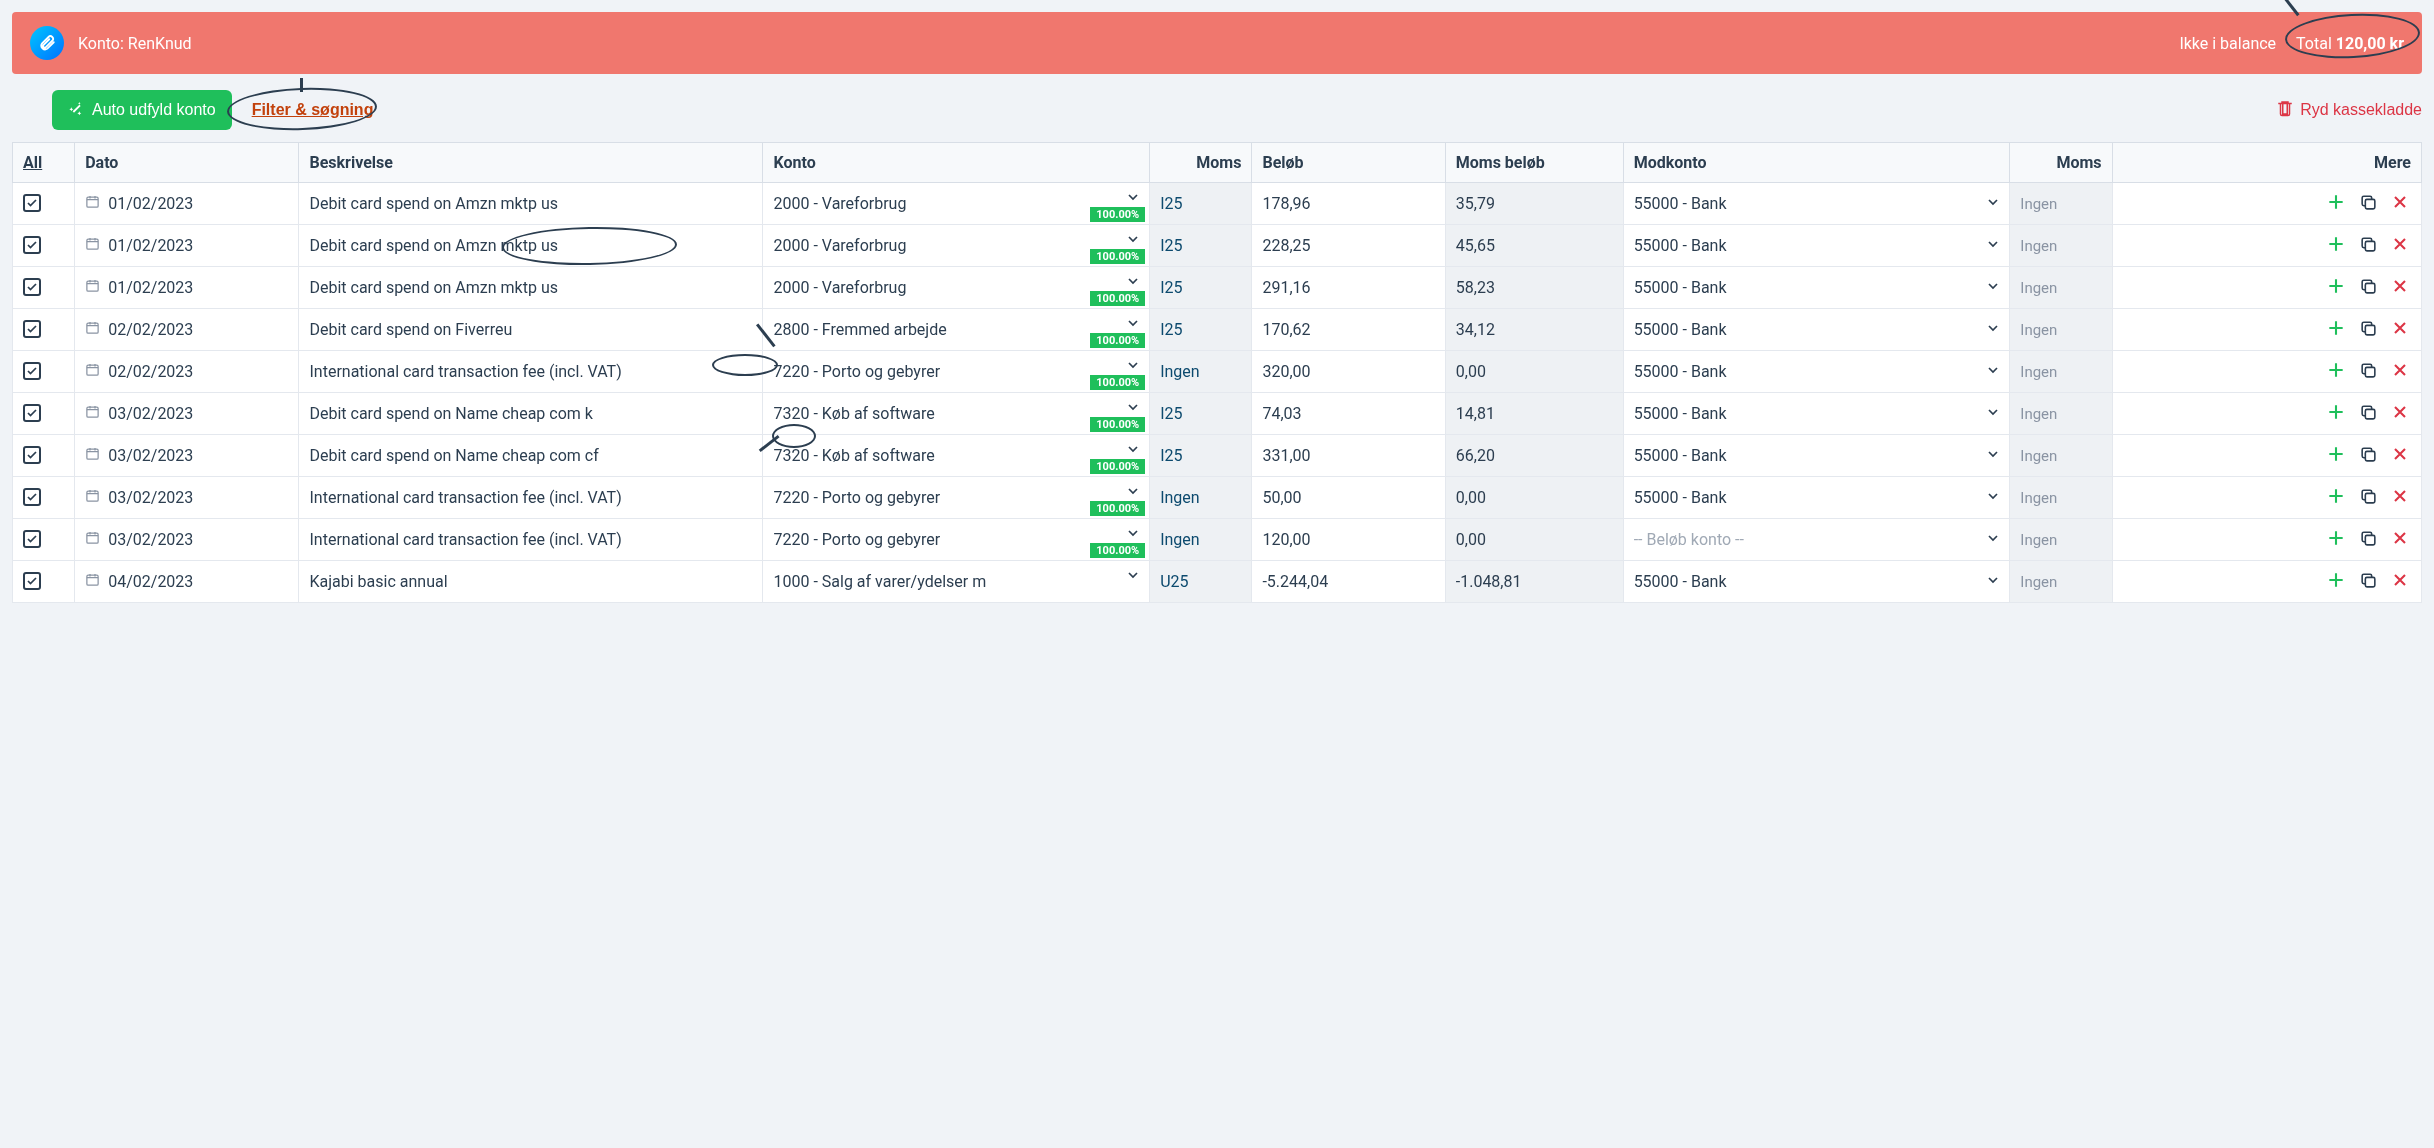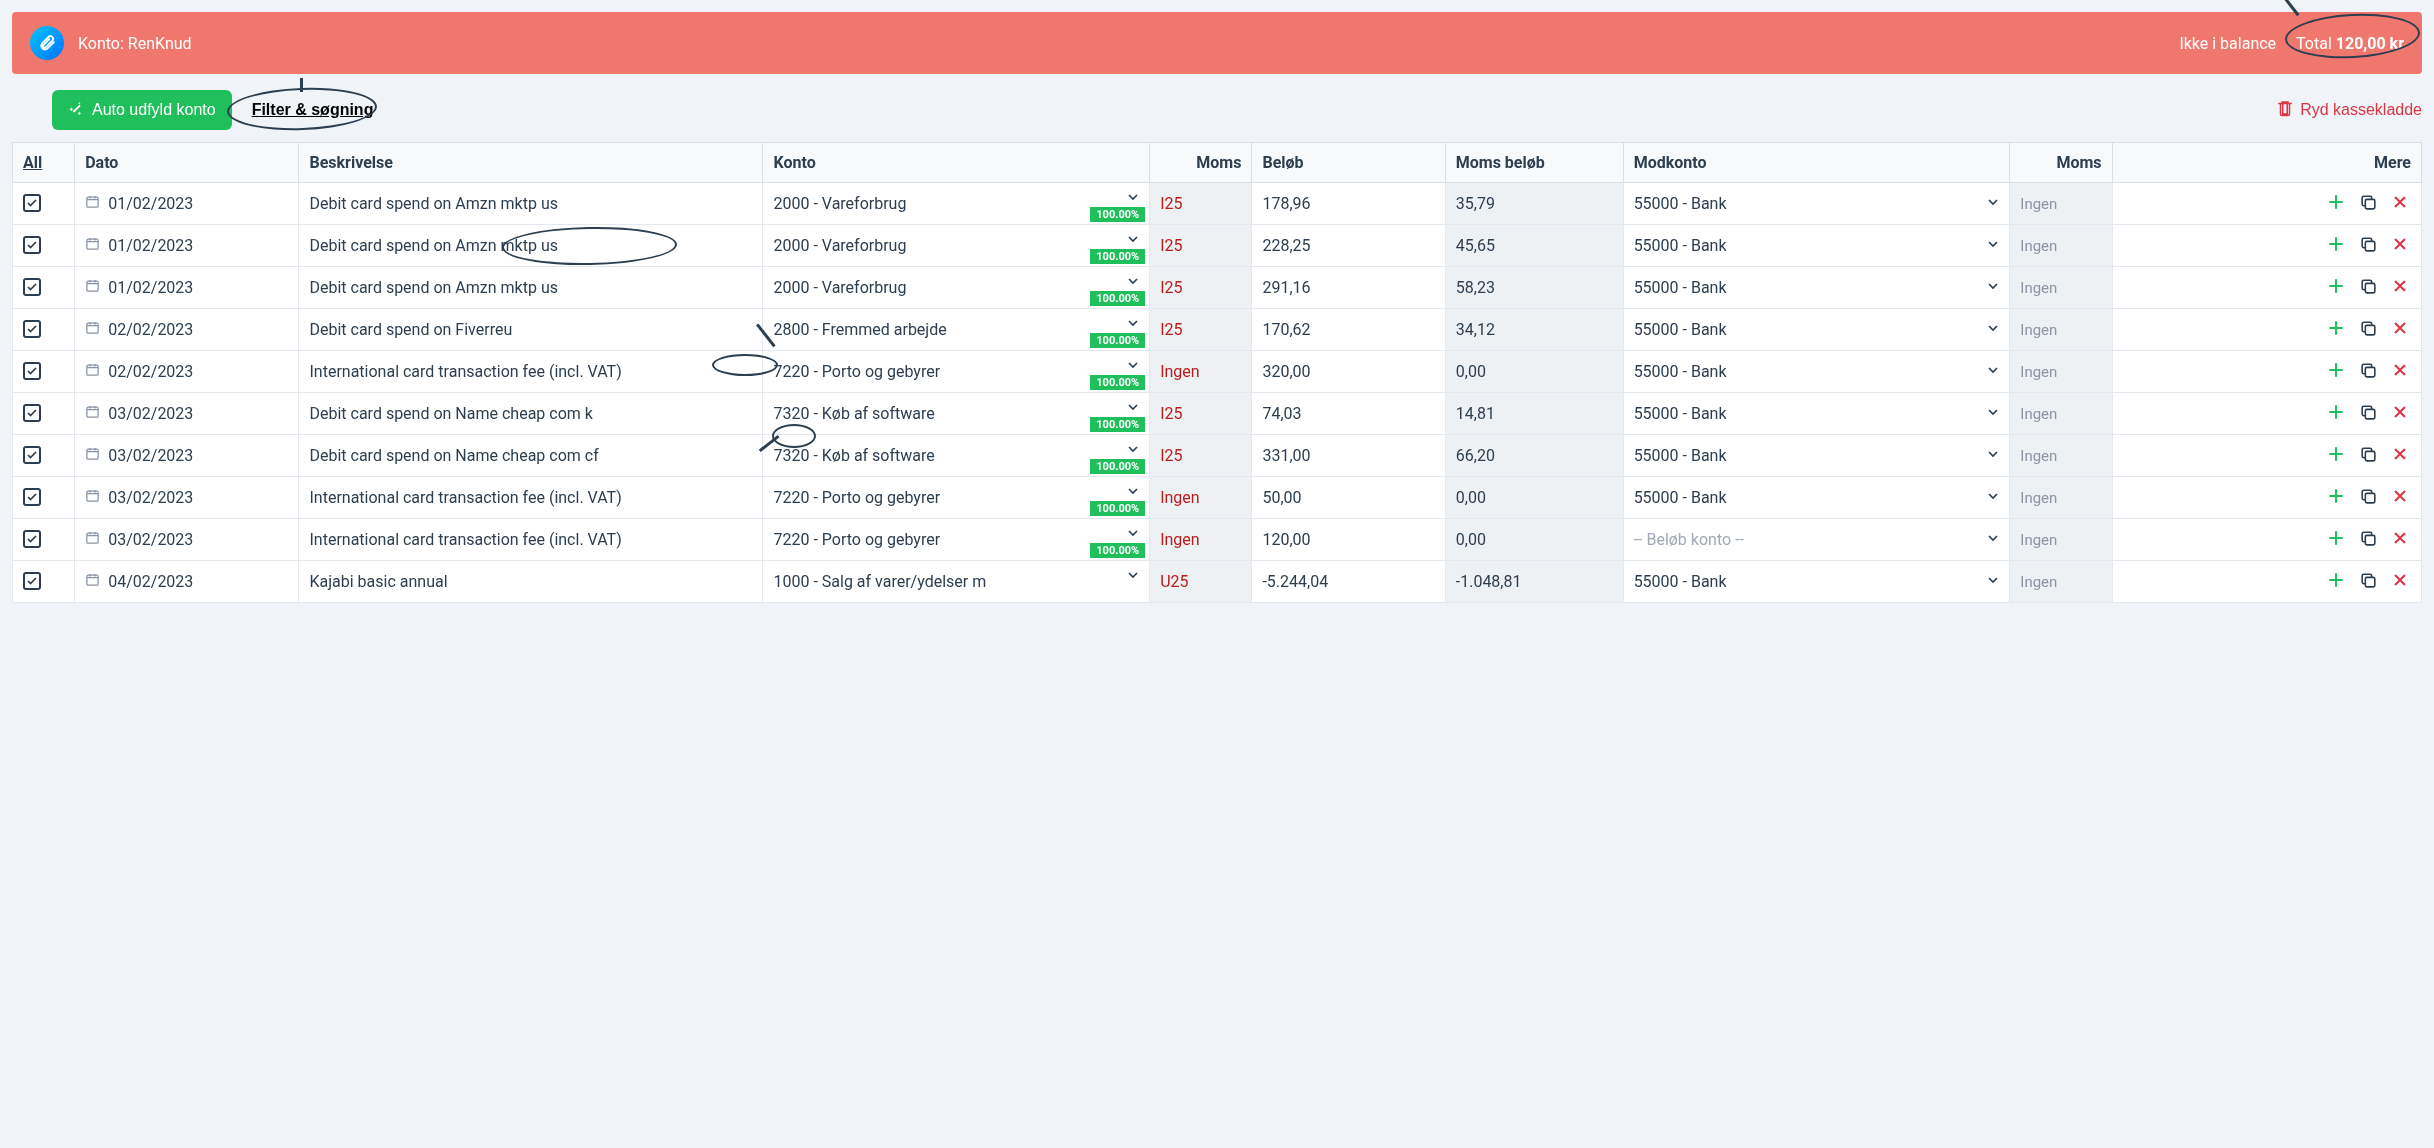--- a/index.html
+++ b/index.html
@@ -7,34 +7,34 @@
   .container { padding: 12px; }
   .top-buttons { display: flex; gap: 10px; margin-bottom: 16px; position: relative; }
   .dark-btn { background: #2c3e50; color: #fff; border: none; padding: 12px 20px; border-radius: 6px; font-size: 16px; cursor: pointer; }
   .banner { background: #f0776e; color: #fff; border-radius: 4px; padding: 14px 18px; display: flex; align-items: center; gap: 14px; margin-bottom: 16px; position: relative; }
   .banner .attach-icon { width: 34px; height: 34px; border-radius: 50%; background: linear-gradient(135deg,#00c6ff,#0072ff); display: flex; align-items: center; justify-content: center; color:#fff; }
   .banner .acct { flex: 1; font-size: 16px; }
   .banner .right { display: flex; gap: 20px; align-items: baseline; font-size: 16px; }
   .banner .total b { font-weight: 700; }
   .action-row { display: flex; margin-bottom: 12px; position: relative; padding-left: 40px; }
   .green-btn { background: #1fbf5b; color: #fff; border: none; padding: 10px 16px; border-radius: 6px; font-size: 16px; cursor: pointer; display: flex; align-items: center; gap: 8px; }
-  .filter-link { margin-left: 14px; font-size: 16px; text-decoration: underline; cursor: pointer; font-weight: 600; color: #000000; background: none; border: none; padding: 6px; }
+  .filter-link { margin-left: 14px; font-size: 16px; text-decoration: underline; cursor: pointer; font-weight: 600; color: #c2410c; background: none; border: none; padding: 6px; }
   .clear-link { margin-left: auto; color: #dc3545; font-size: 16px; cursor: pointer; display: flex; align-items: center; gap: 6px; background: none; border: none; }
   table { width: 100%; border-collapse: collapse; background: #fff; }
   thead th { text-align: left; background: #f7f9fb; border: 1px solid #d8dee6; padding: 10px 10px; font-weight: 700; font-size: 16px; }
   tbody td { border: 1px solid #e4e8ee; padding: 8px 10px; font-size: 16px; vertical-align: middle; white-space: nowrap; overflow: hidden; text-overflow: ellipsis; }
   thead th.all { text-decoration: underline; cursor: pointer; }
   .cb { width: 18px; height: 18px; border: 2px solid #2c3e50; border-radius: 3px; display: inline-flex; align-items: center; justify-content: center; cursor: pointer; }
   .cb svg { width: 12px; height: 12px; }
   .date-cell { display: flex; align-items: center; gap: 8px; color: #6b7785; }
   .date-cell .dt { color: #2c3e50; }
   .konto-cell { position: relative; padding-right: 60px !important; }
   .konto-caret { position: absolute; right: 8px; top: 6px; cursor: pointer; color:#2c3e50; }
   .konto-badge { position: absolute; right: 4px; bottom: 2px; background: #1fbf5b; color: #fff; font-size: 11px; font-weight: 700; padding: 1px 6px; border-radius: 0; }
-  .moms-col { background: #eef1f4; color: #b91c1c; text-align: left; }
+  .moms-col { background: #eef1f4; color: #0c4a6e; text-align: left; }
   .moms2-col { background: #eef1f4; color: #8a94a3; text-align: left; font-size:15px; }
   .mbel { background: #eef1f4; }
   .modkonto-cell { position: relative; padding-right: 30px !important; }
   .modkonto-caret { position: absolute; right: 8px; top: 50%; transform: translateY(-50%); cursor: pointer; color:#2c3e50;}
   .placeholder { color:#a0a9b5; }
   .actions-cell { text-align: right; white-space: nowrap; }
   .actions-cell .ic { display: inline-flex; width: 22px; height: 22px; align-items: center; justify-content: center; margin-left: 10px; cursor: pointer; }
   .ic.plus { color: #1fbf5b; }
   .ic.copy { color: #2c3e50; }
   .ic.del { color: #dc3545; }

